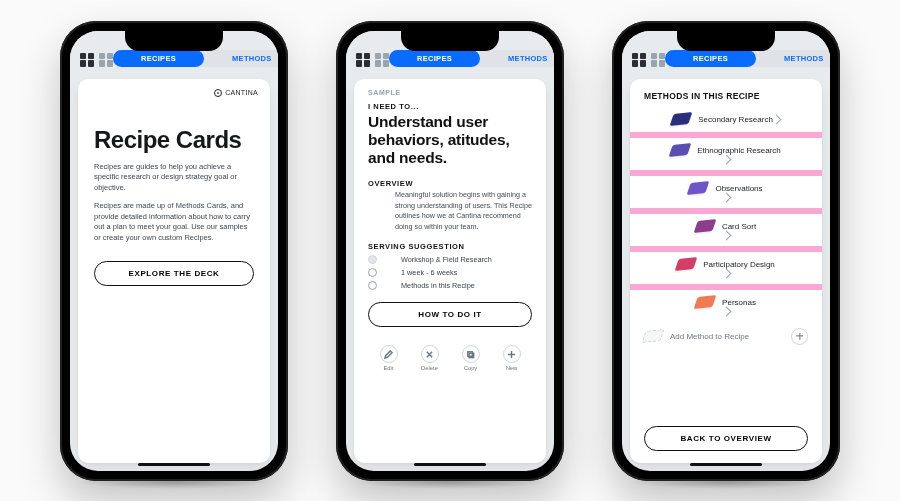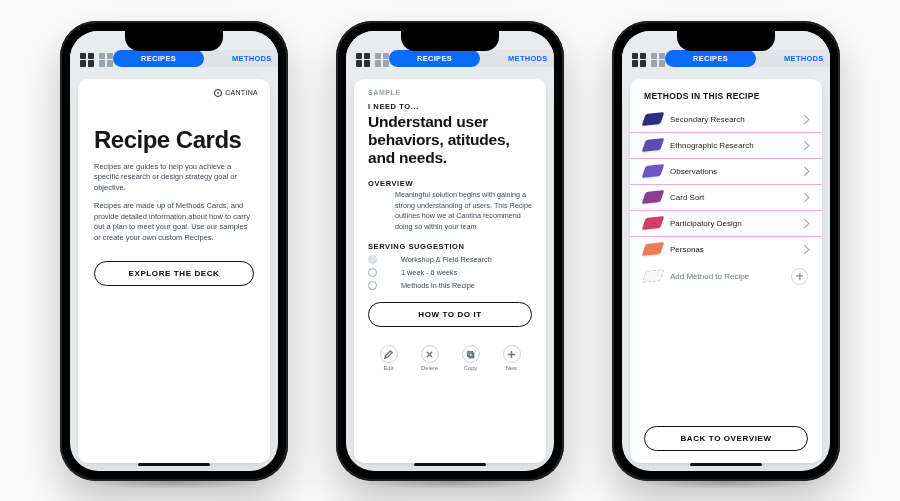--- a/index.html
+++ b/index.html
@@ -92,22 +92,22 @@
   .sv-row { display:flex; align-items:center; gap:24px; padding:2px 14px; font-size:7.3px; color:#3b444e;}
   .sv-ic { width:9px; height:9px; border-radius:50%; border:1px solid #9aa4af; display:flex; align-items:center; justify-content:center;}
   .sv-ic.fill { background:#e2e6ea; border-color:#cfd5db;}
   .toolbar { display:flex; justify-content:space-around; padding:8px 14px 10px; }
   .tool { display:flex; flex-direction:column; align-items:center; gap:2px; font-size:5.8px; color:#6d7782;}
   .tool .circ { width:18px; height:18px; border-radius:50%; border:1px solid #cfd5db; display:flex; align-items:center;justify-content:center;}
   .tool svg { width:9px; height:9px; stroke:#6d7782; fill:none; stroke-width:1.6; }
 
   
   .m-head { font-size:8.5px; font-weight:800; letter-spacing:.3px; padding:12px 14px 6px; color:#111;}
-  .method { display:flex; align-items:center; justify-content:space-between; padding:6.5px 14px;}
-  .method + .method { border-top:1px solid #f9a8d4;}
+  .method { display:flex; align-items:center; justify-content:center; padding:6.5px 14px;}
+  .method + .method { border-top:6px solid #f9a8d4;flex-direction:column;}
   .m-left { display:flex; align-items:center; gap:8px;}
   .tile { width:18px; height:12px; transform: skewX(-24deg) rotate(-6deg); border-radius:2px;
           box-shadow: 0 2px 0 rgba(0,0,0,.06);}
   .m-name { font-size:8px; color:#1a1d21; font-weight:500;}
   .chev { width:7px; height:7px; border-right:1.4px solid #9aa4af; border-bottom:1.4px solid #9aa4af; transform:rotate(-45deg);}
   .add-row { display:flex; align-items:center; justify-content:space-between; padding:6px 14px 4px;}
   .add-tile { width:18px; height:12px; transform:skewX(-24deg) rotate(-6deg); border-radius:2px;
               border:1px dashed #c3cad1; background:#f4f6f8;}
   .plus-b { width:17px;height:17px;border:1px solid #cfd5db;border-radius:50%; position:relative;}
   .plus-b::before,.plus-b::after{content:"";position:absolute;background:#6d7782;}

